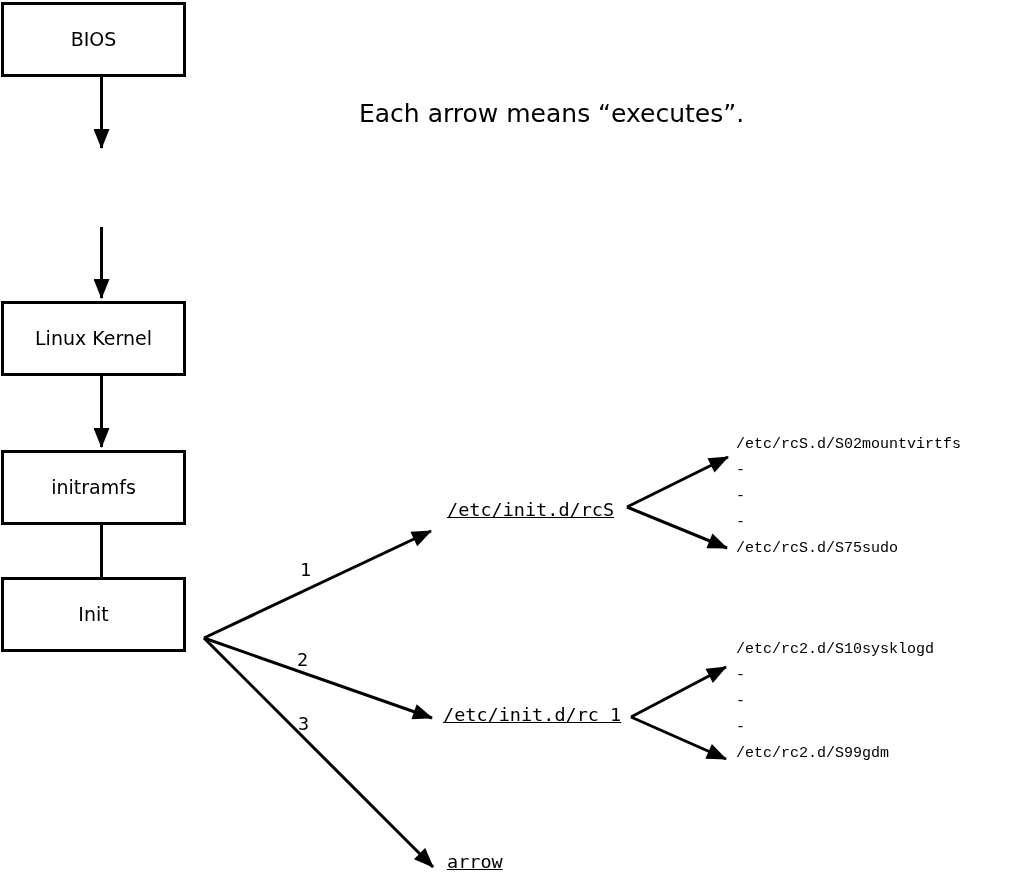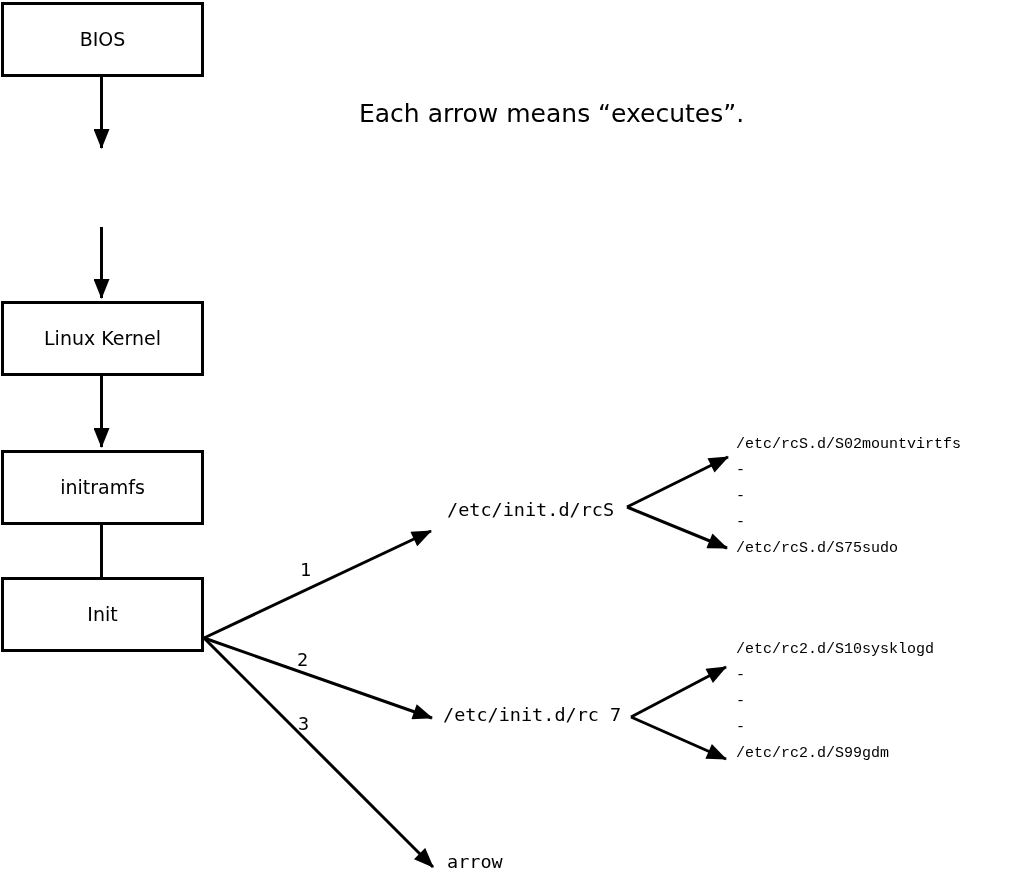--- a/index.html
+++ b/index.html
@@ -19,21 +19,21 @@
   #arrow-layer {
     position: absolute;
     left: 0;
     top: 0;
     width: 1024px;
     height: 875px;
   }
   .node-box {
     position: absolute;
     left: 1px;
-    width: 203px;
+    width: 185px;
     height: 75px;
     box-sizing: border-box;
     border: 3px solid #000000;
     background: #ffffff;
     display: flex;
     align-items: center;
     justify-content: center;
     font-size: 19px;
     line-height: 1;
   }
@@ -44,20 +44,21 @@
     font-size: 25px;
     line-height: 22px;
     white-space: nowrap;
   }
   .mono {
     font-family: "DejaVu Sans Mono", monospace;
     font-size: 18.5px;
     line-height: 22px;
     white-space: nowrap;
     position: absolute;
+    text-decoration: underline;
   }
   .script-col {
     position: absolute;
     font-family: Liberation Mono, monospace;
     font-size: 15px;
     line-height: 26px;
     white-space: nowrap;
   }
   .edge-num {
     position: absolute;
@@ -108,21 +109,21 @@
     <span>Init</span>
   </div>
 
   <div class="note">Each arrow means “executes”.</div>
 
   <div class="edge-num" style="left:300px; top:559px">1</div>
   <div class="edge-num" style="left:297px; top:649px">2</div>
   <div class="edge-num" style="left:298px; top:713px">3</div>
 
   <div class="mono" style="left:447px; top:499px">/etc/init.d/rcS</div>
-  <div class="mono" style="left:443px; top:704px">/etc/init.d/rc 7</div>
+  <div class="mono" style="left:443px; top:704px">/etc/init.d/rc 1</div>
   <div class="mono" style="left:447px; top:851px">arrow</div>
 
   <div class="script-col" style="left:736px; top:432px">
     <div>/etc/rcS.d/S02mountvirtfs</div>
     <div>-</div>
     <div>-</div>
     <div>-</div>
     <div>/etc/rcS.d/S75sudo</div>
   </div>
 

